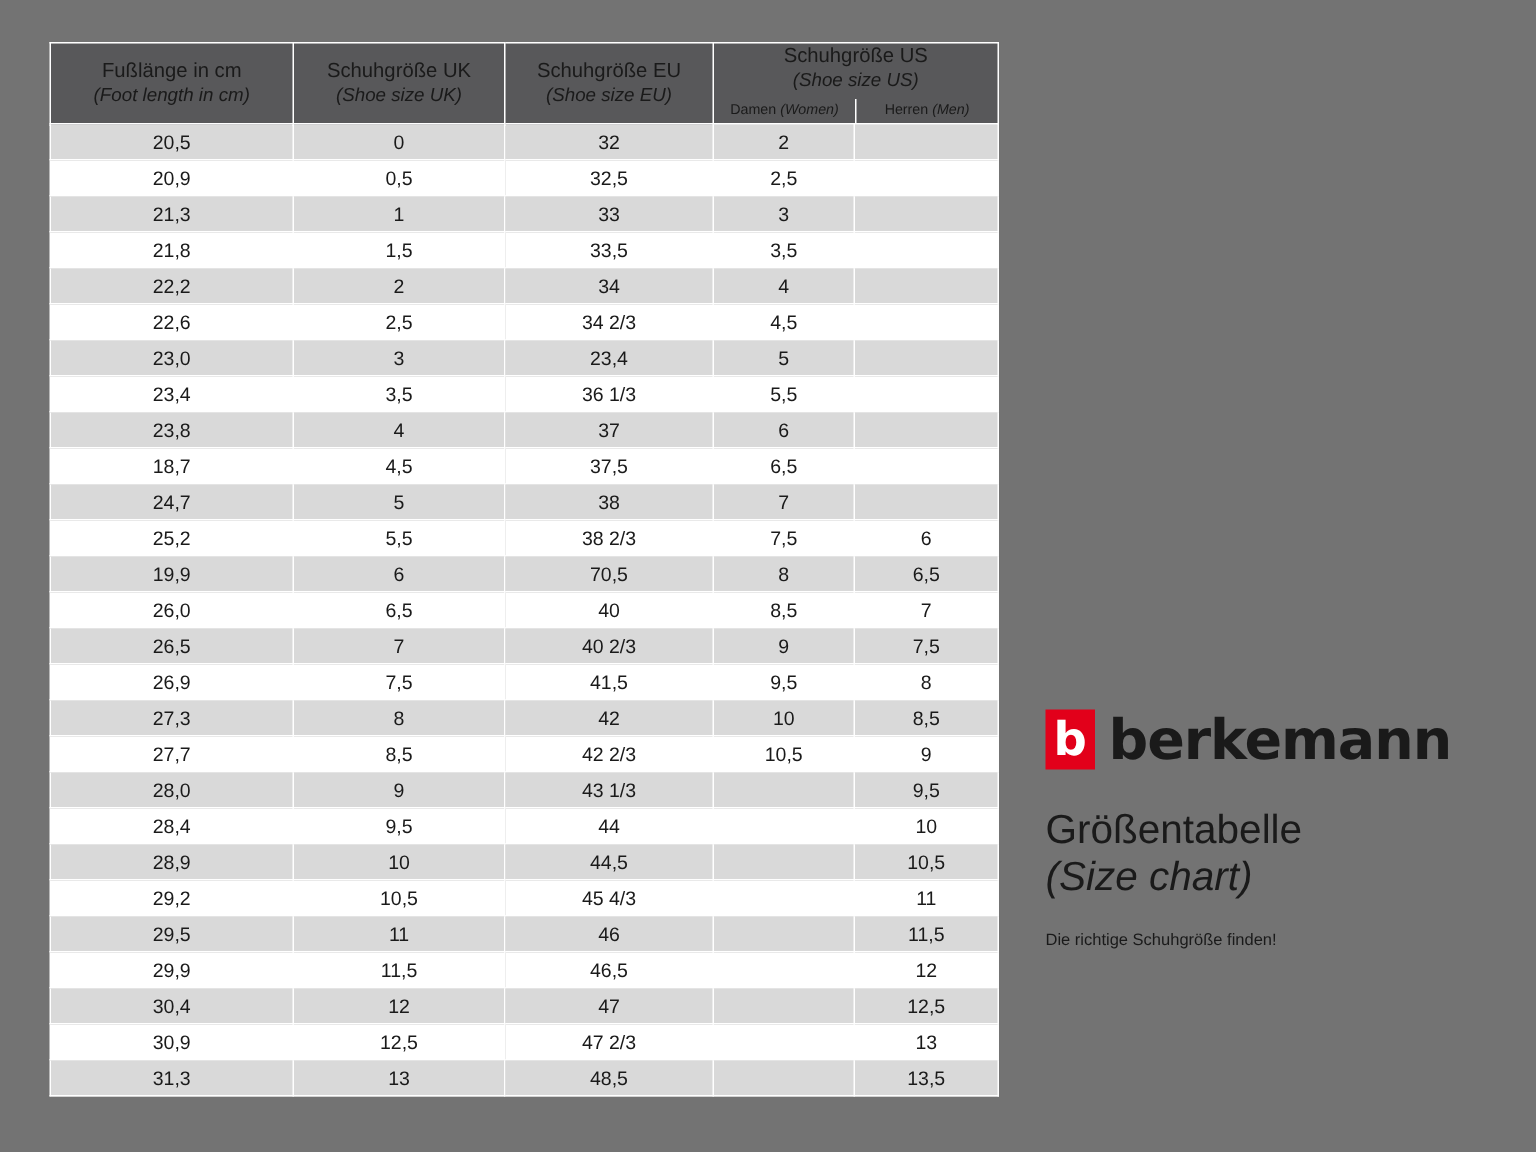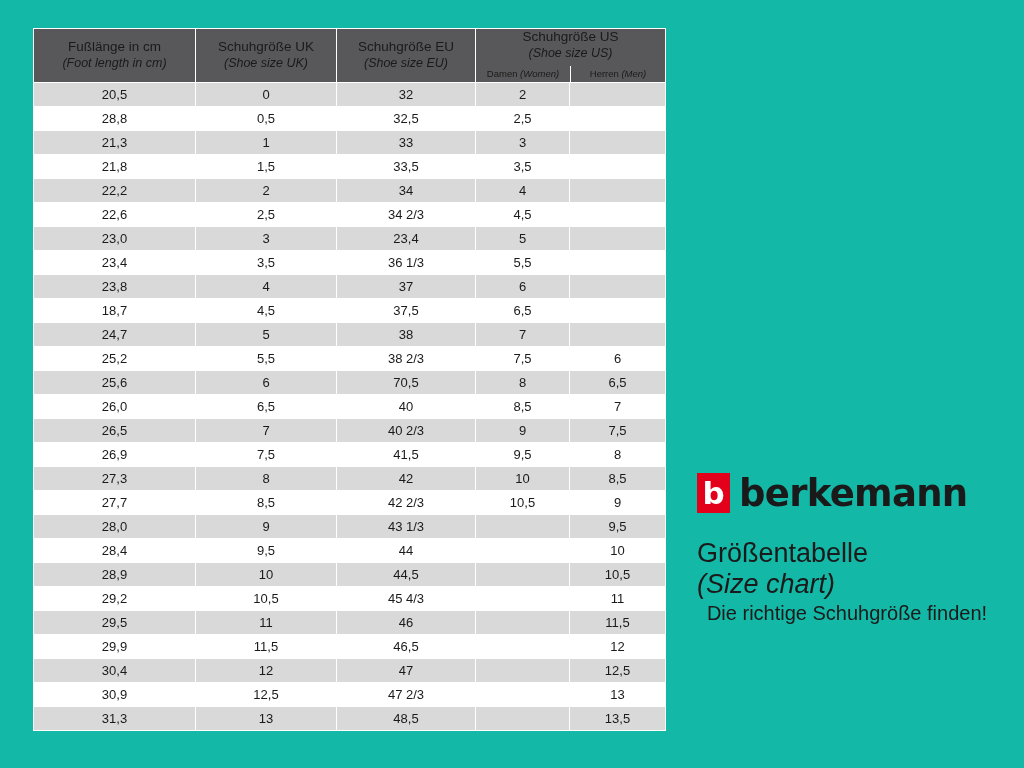--- a/index.html
+++ b/index.html
@@ -8,21 +8,21 @@
     width: 1024px;
     height: 768px;
     background: #ffffff;
     font-family: "Liberation Sans", sans-serif;
     overflow: hidden;
   }
   #page {
     position: relative;
     width: 1024px;
     height: 768px;
-    background: #14b8a6;
+    background: #737373;
   }
   
   #table-wrap {
     position: absolute;
     left: 33px;
     top: 28px;
     width: 632px;
   }
   table.size-table {
     border-collapse: collapse;
@@ -117,24 +117,24 @@
     color: #1a1a1a;
     line-height: 1.15;
   }
   .title-en {
     font-size: 27px;
     font-style: italic;
     color: #1a1a1a;
     line-height: 1.15;
   }
   .sub-de {
-    font-size: 20px;
+    margin-top: 20px;
+    font-size: 11px;
     color: #1a1a1a;
     line-height: 1.35;
-    text-align: center;
   }
   .sub-en {
     font-size: 14.5px;
     font-style: italic;
     color: #1a1a1a;
     line-height: 1.35;
   }
 </style>
 </head>
 <body>
@@ -183,21 +183,21 @@
       </thead>
       <tbody id="table-body">
           <tr class="odd">
             <td>20,5</td>
             <td>0</td>
             <td>32</td>
             <td>2</td>
             <td class="empty"></td>
           </tr>
           <tr class="even">
-            <td>28,8</td>
+            <td>20,9</td>
             <td>0,5</td>
             <td>32,5</td>
             <td>2,5</td>
             <td class="empty"></td>
           </tr>
           <tr class="odd">
             <td>21,3</td>
             <td>1</td>
             <td>33</td>
             <td>3</td>
@@ -260,21 +260,21 @@
             <td class="empty"></td>
           </tr>
           <tr class="even">
             <td>25,2</td>
             <td>5,5</td>
             <td>38 2/3</td>
             <td>7,5</td>
             <td>6</td>
           </tr>
           <tr class="odd">
-            <td>25,6</td>
+            <td>19,9</td>
             <td>6</td>
             <td>70,5</td>
             <td>8</td>
             <td>6,5</td>
           </tr>
           <tr class="even">
             <td>26,0</td>
             <td>6,5</td>
             <td>40</td>
             <td>8,5</td>

